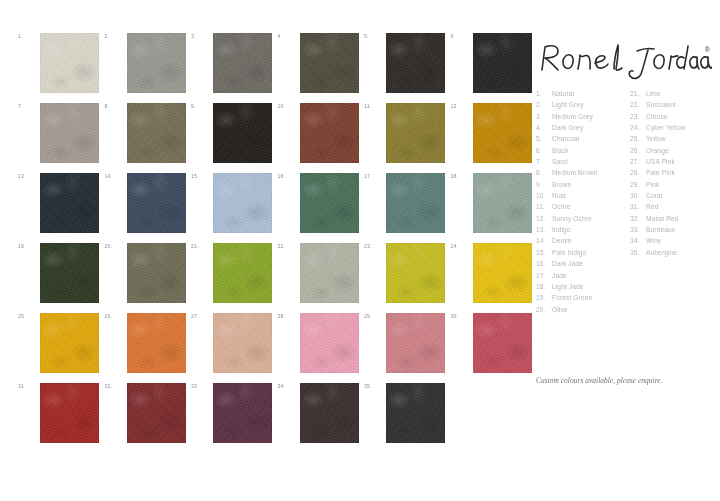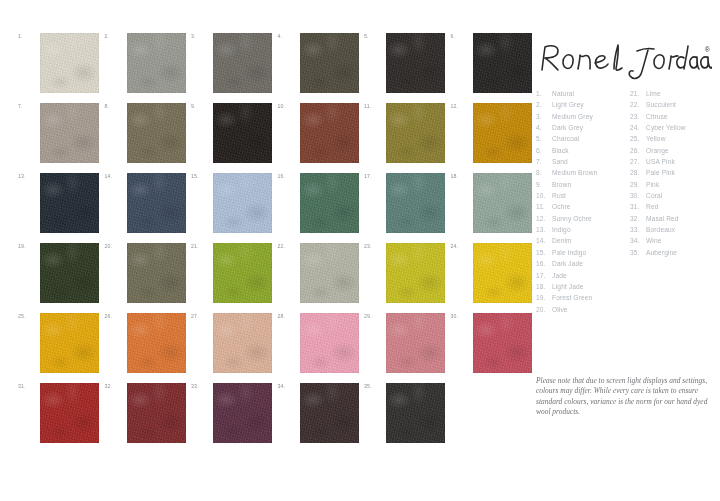--- a/index.html
+++ b/index.html
@@ -439,16 +439,16 @@
           <span class="list-name">Wine</span>
         </div>
         <div class="list-row">
           <span class="list-idx">35.</span>
           <span class="list-name">Aubergine</span>
         </div>
       </div>
   </div>
 
   <div id="footer-notes">
-    <div id="disclaimer-note">Please note that due to screen light displays and settings, colours may differ. While every care is taken to ensure standard colours, variance is the norm for our hand dyed wool products.</div>
+    <div id="custom-note">Custom colours available, please enquire.</div>
   </div>
 
 </div>
 
 </body></html>

